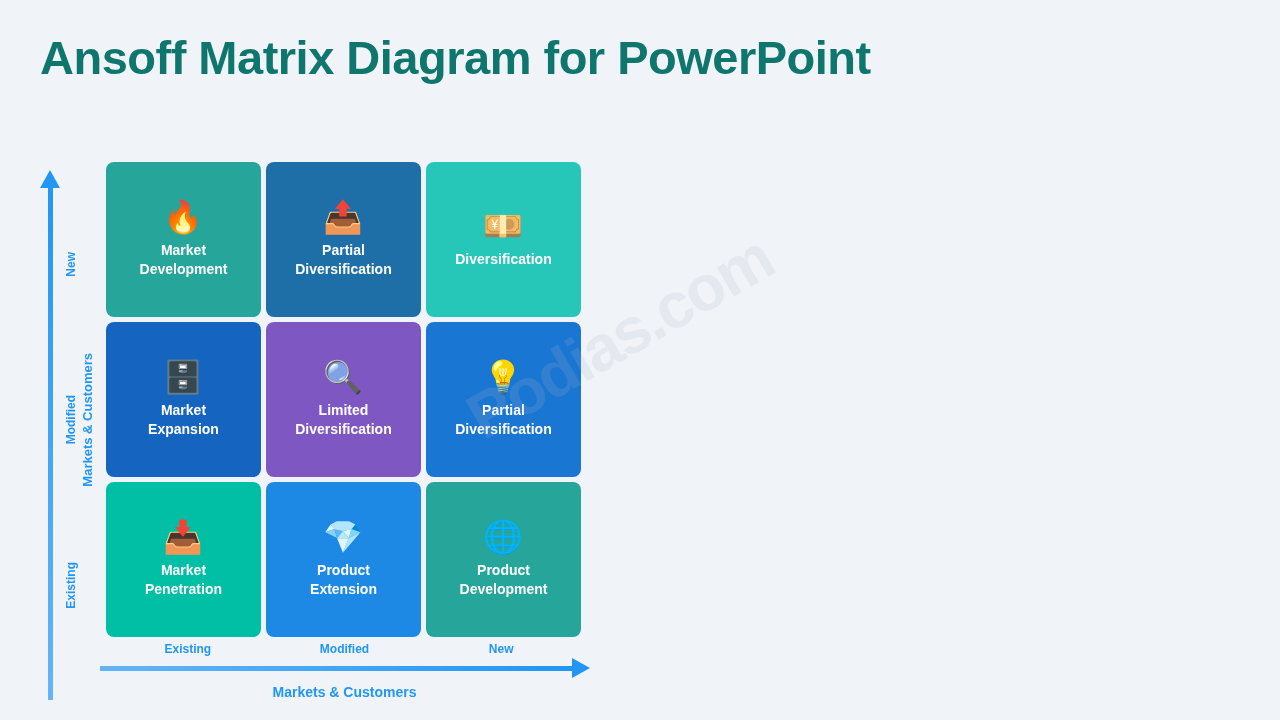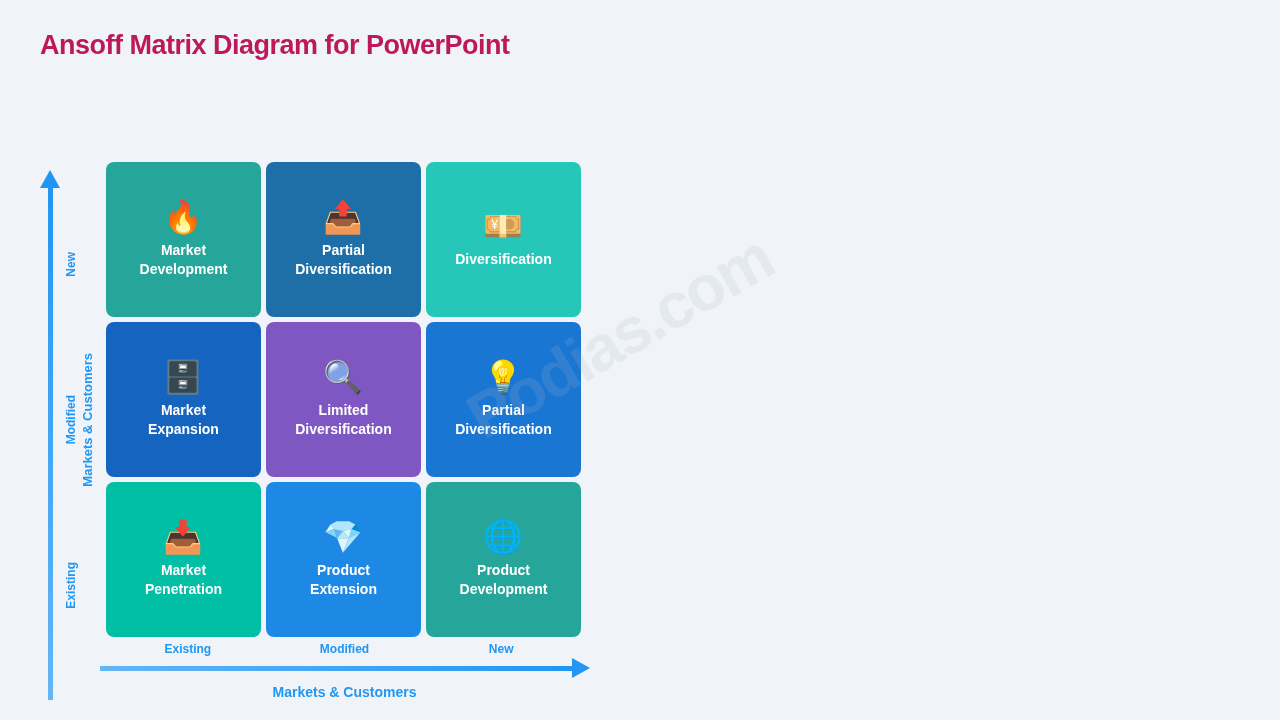--- a/index.html
+++ b/index.html
@@ -8,23 +8,23 @@
       font-family: 'Segoe UI', Arial, sans-serif;
       width: 1280px;
       height: 720px;
       overflow: hidden;
       display: flex;
       flex-direction: column;
       align-items: flex-start;
       padding: 30px 40px 20px 40px;
     }
     h1 {
-      font-size: 27px;
+      font-size: 47px;
       font-weight: 700;
-      color: #be185d;
+      color: #0f766e;
       margin-bottom: 4px;
       letter-spacing: -0.5px;
     }
     .diagram-area {
       display: flex;
       flex-direction: row;
       align-items: flex-end;
       width: 100%;
       flex: 1;
     }

